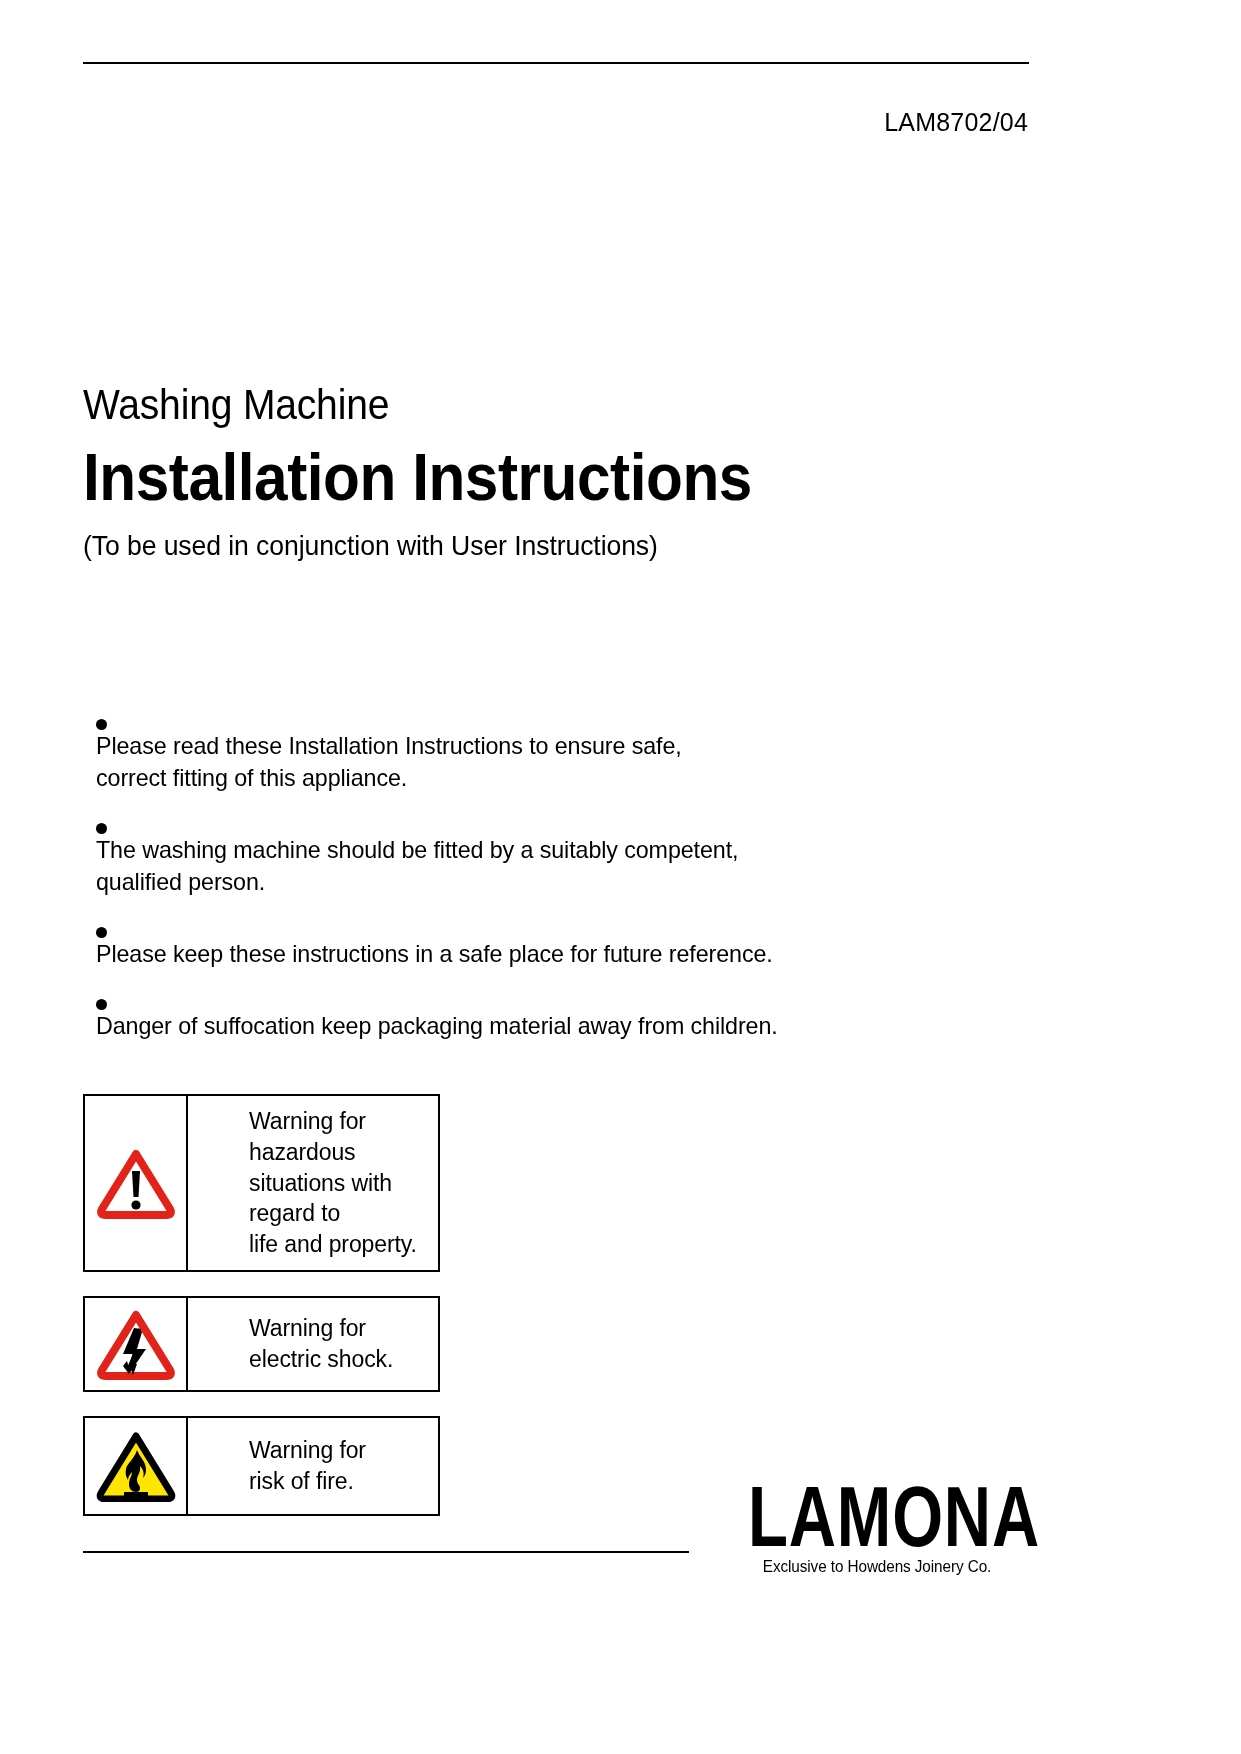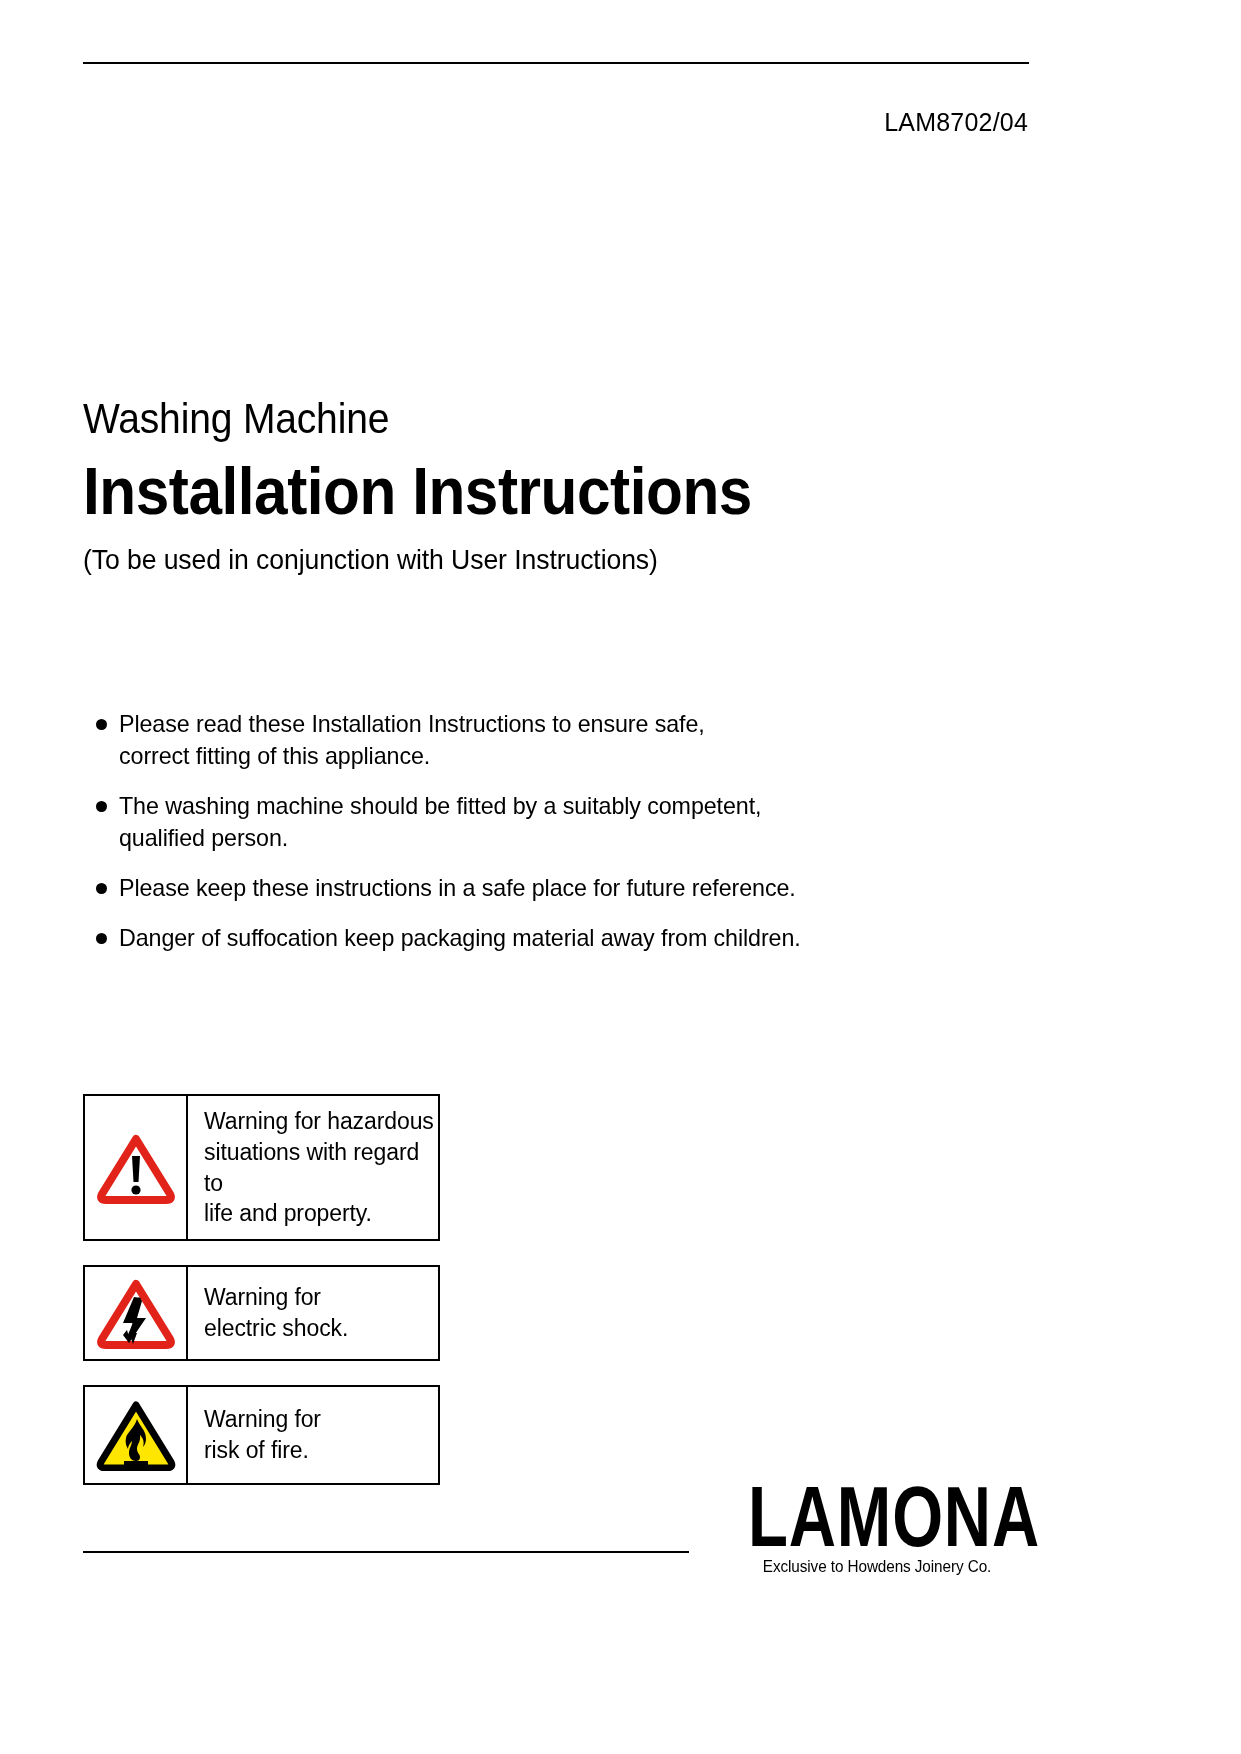--- a/index.html
+++ b/index.html
@@ -46,21 +46,21 @@
     top: 108px;
     font-size: 25px;
     letter-spacing: 0.2px;
     white-space: nowrap;
   }
 
   
   .title-block {
     position: absolute;
     left: 83px;
-    top: 398px;
+    top: 384px;
     width: 900px;
   }
   .supertitle {
     font-size: 42px;
     font-weight: 400;
     line-height: 1.0;
     letter-spacing: -0.2px;
     transform: scaleX(0.93);
     transform-origin: left center;
   }
@@ -86,20 +86,21 @@
   .bullets {
     position: absolute;
     left: 96px;
     top: 708px;
     width: 760px;
   }
   .bullet-item {
     display: flex;
     align-items: flex-start;
     margin-bottom: 18px;
+    flex-direction: column;
   }
   .bullet-item:last-child { margin-bottom: 12px; }
   .bullet-dot {
     width: 11px;
     height: 11px;
     border-radius: 50%;
     background: #000;
     flex: 0 0 auto;
     margin-top: 11px;
     margin-right: 12px;
@@ -146,20 +147,21 @@
     justify-content: center;
     padding: 10px 0;
     box-sizing: border-box;
   }
   .symbol-cell-text {
     flex: 1 1 auto;
     display: flex;
     align-items: center;
     padding: 10px 0 10px 16px;
     box-sizing: border-box;
+    margin-left: 45px;
   }
   .symbol-text {
     font-size: 23px;
     line-height: 1.34;
     white-space: pre-line;
     letter-spacing: -0.1px;
   }
   .row-h1 { min-height: 102px; }
   .row-h2 { min-height: 88px; }
   .row-h3 { min-height: 96px; }

